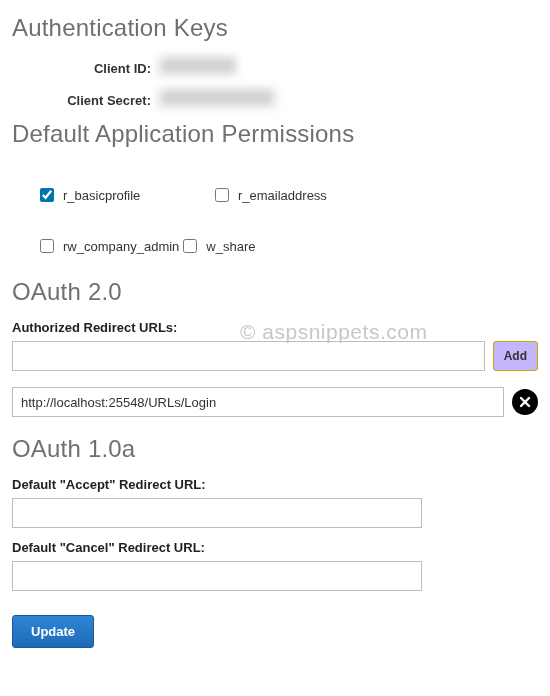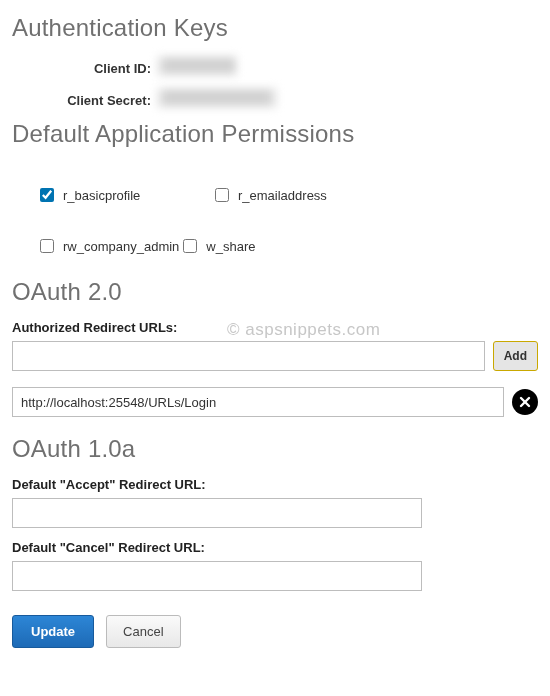--- a/index.html
+++ b/index.html
@@ -71,44 +71,44 @@
   .bold-label {
     font-weight: 700;
     font-size: 13px;
     color: #222;
     display: block;
     margin: 12px 0 6px 0;
   }
   .wm-row { position: relative; }
   .watermark {
     position: absolute;
-    left: 215px;
+    left: 228px;
     top: 0;
-    font-size: 17px;
+    font-size: 21px;
     color: #c7c7c7;
     font-family: Arial, sans-serif;
     pointer-events: none;
     letter-spacing: .5px;
   }
   .input-row {
     display: flex;
     align-items: stretch;
     margin-bottom: 16px;
   }
   .text-input {
     flex: 1;
     border: 1px solid #bdbdbd;
     font-size: 13px;
     padding: 6px 8px;
     height: 30px;
     outline: none;
   }
   .btn-add {
     margin-left: 8px;
-    background: #e5e5e5;
+    background: #c4b5fd;
     border: 1px solid #c9a800;
     border-radius: 3px;
     color: #333;
     font-weight: 700;
     font-size: 12px;
     padding: 0 10px;
     cursor: pointer;
   }
   .url-row {
     display: flex;
@@ -246,14 +246,13 @@
 <h2 class="section">OAuth 1.0a</h2>
 
 <span class="bold-label">Default "Accept" Redirect URL:</span>
 <input class="full-input" type="text" value="" style="">
 
 <span class="bold-label">Default "Cancel" Redirect URL:</span>
 <input class="full-input" type="text" value="" style="">
 
 <div class="action-row">
   <button class="btn-primary">Update</button>
-  <button class="btn-secondary">Cancel</button>
 </div>
 
 </body></html>

